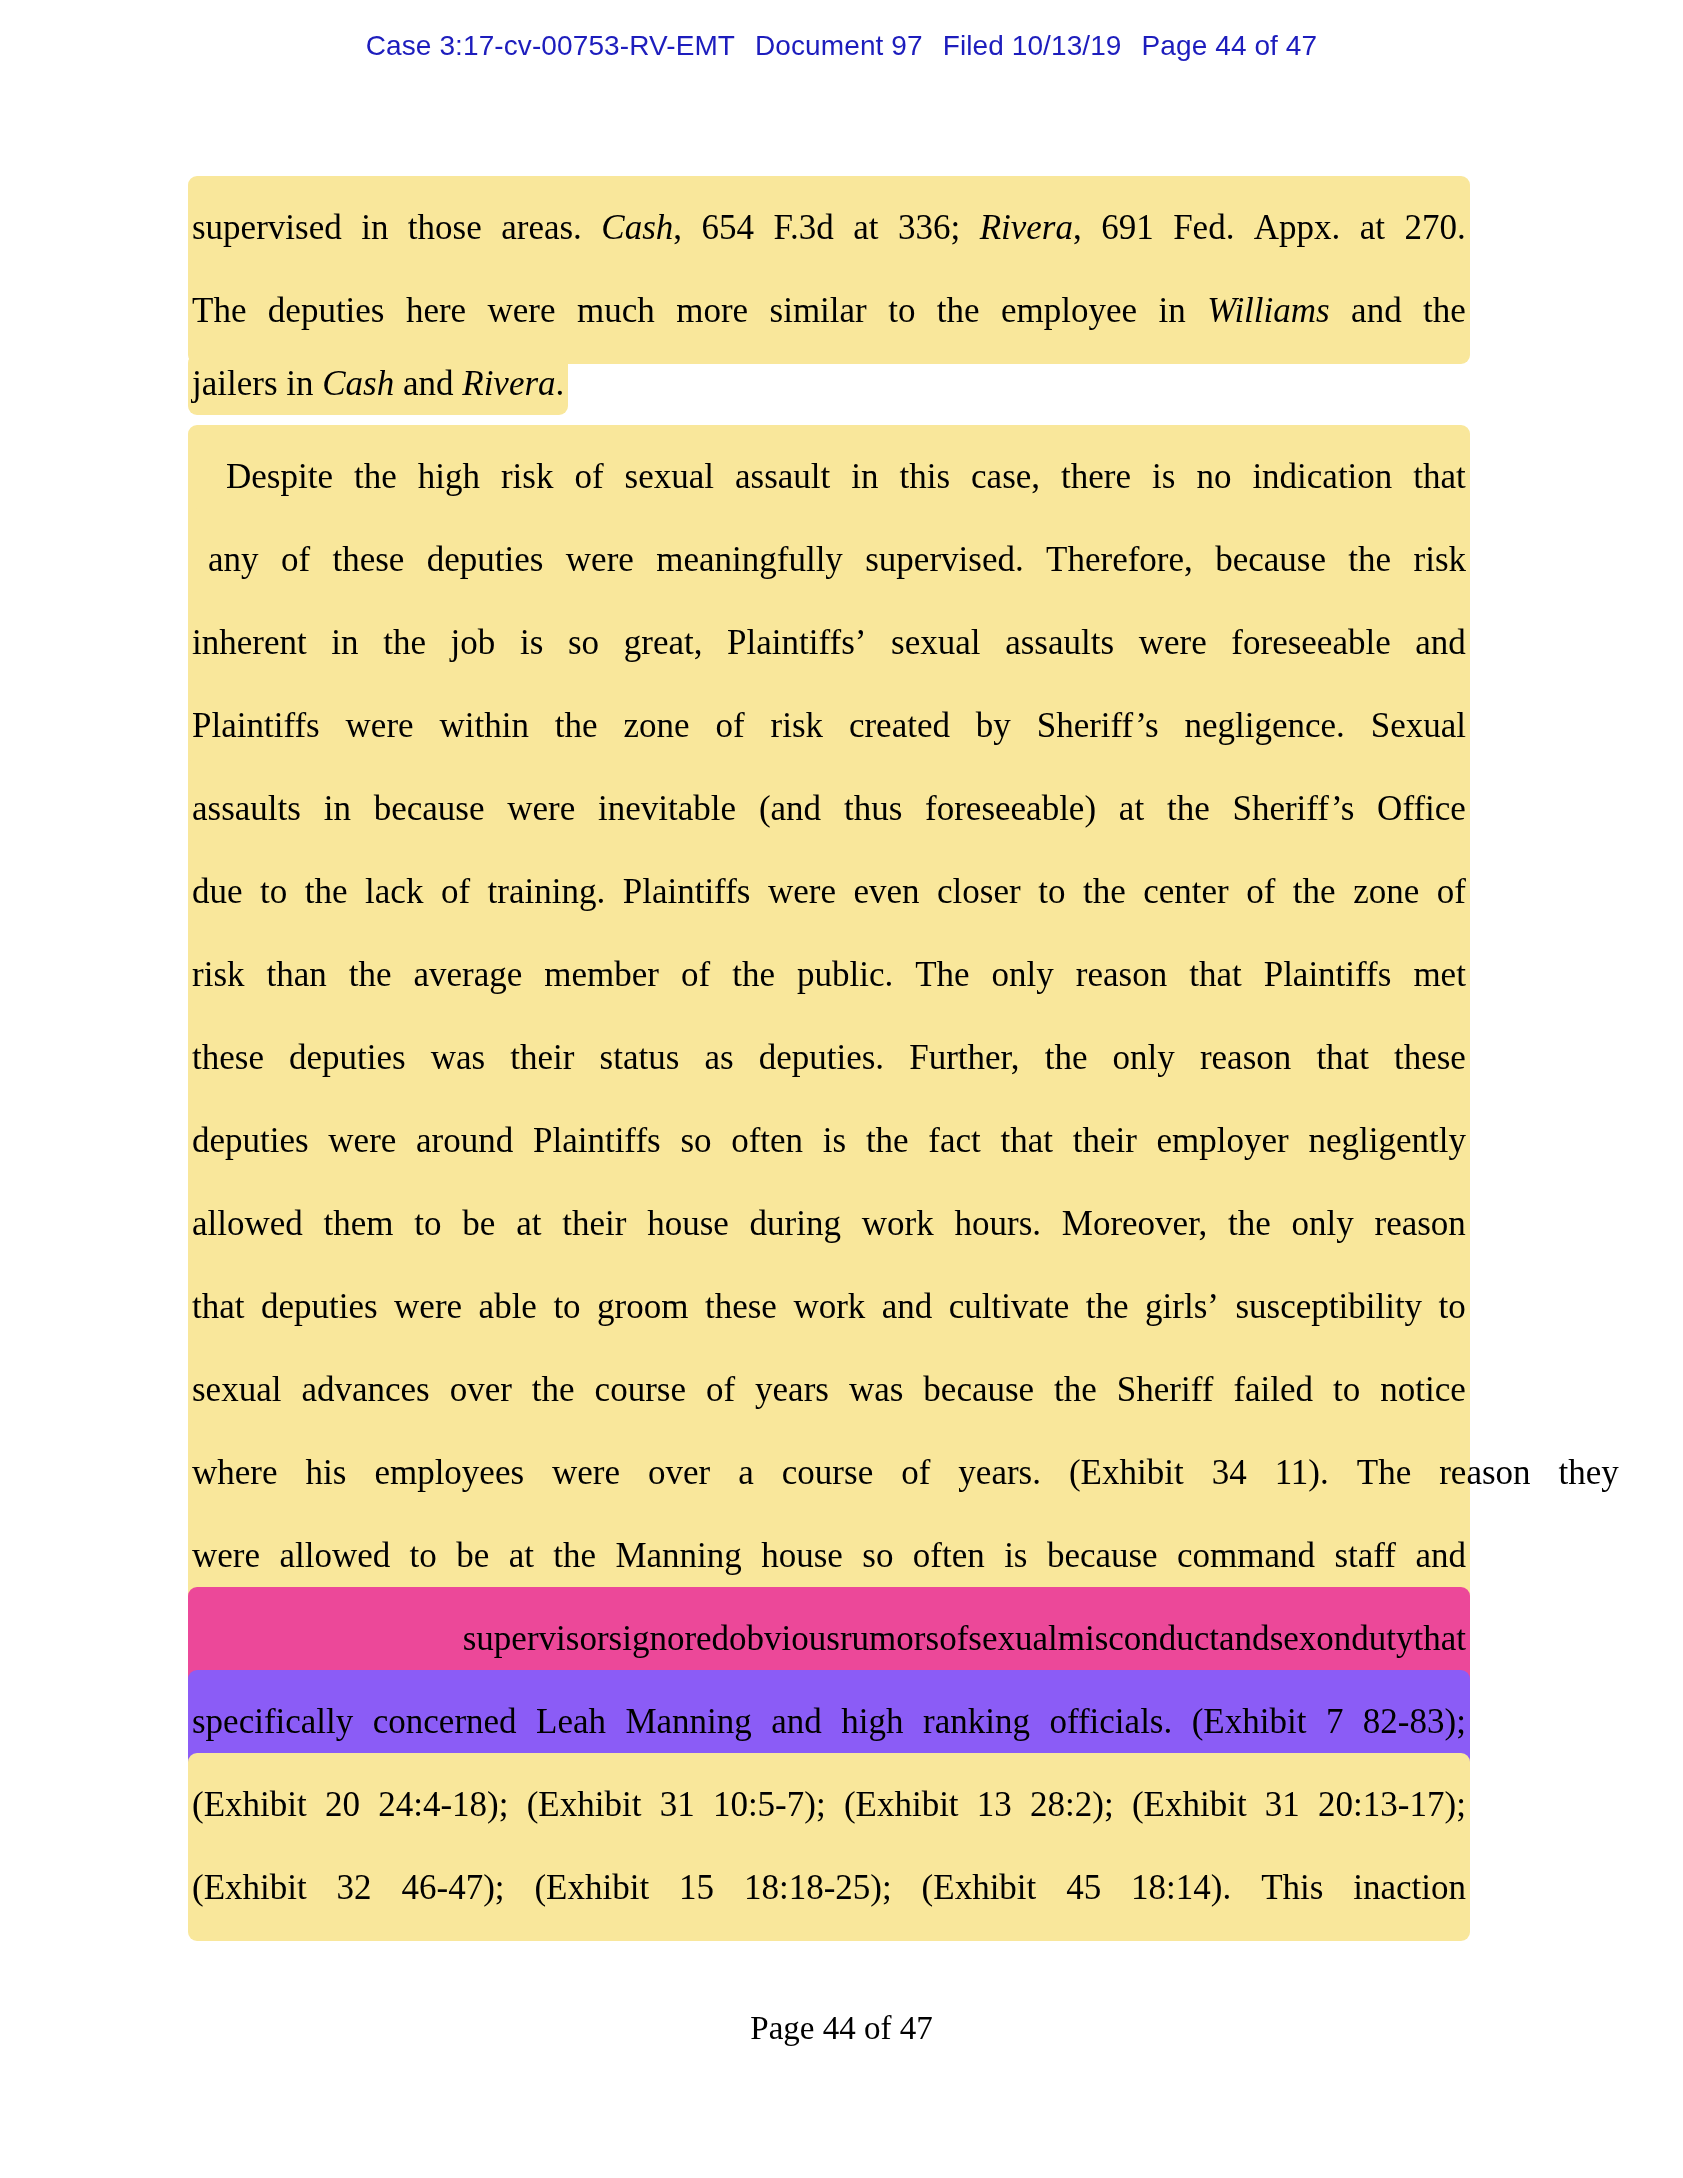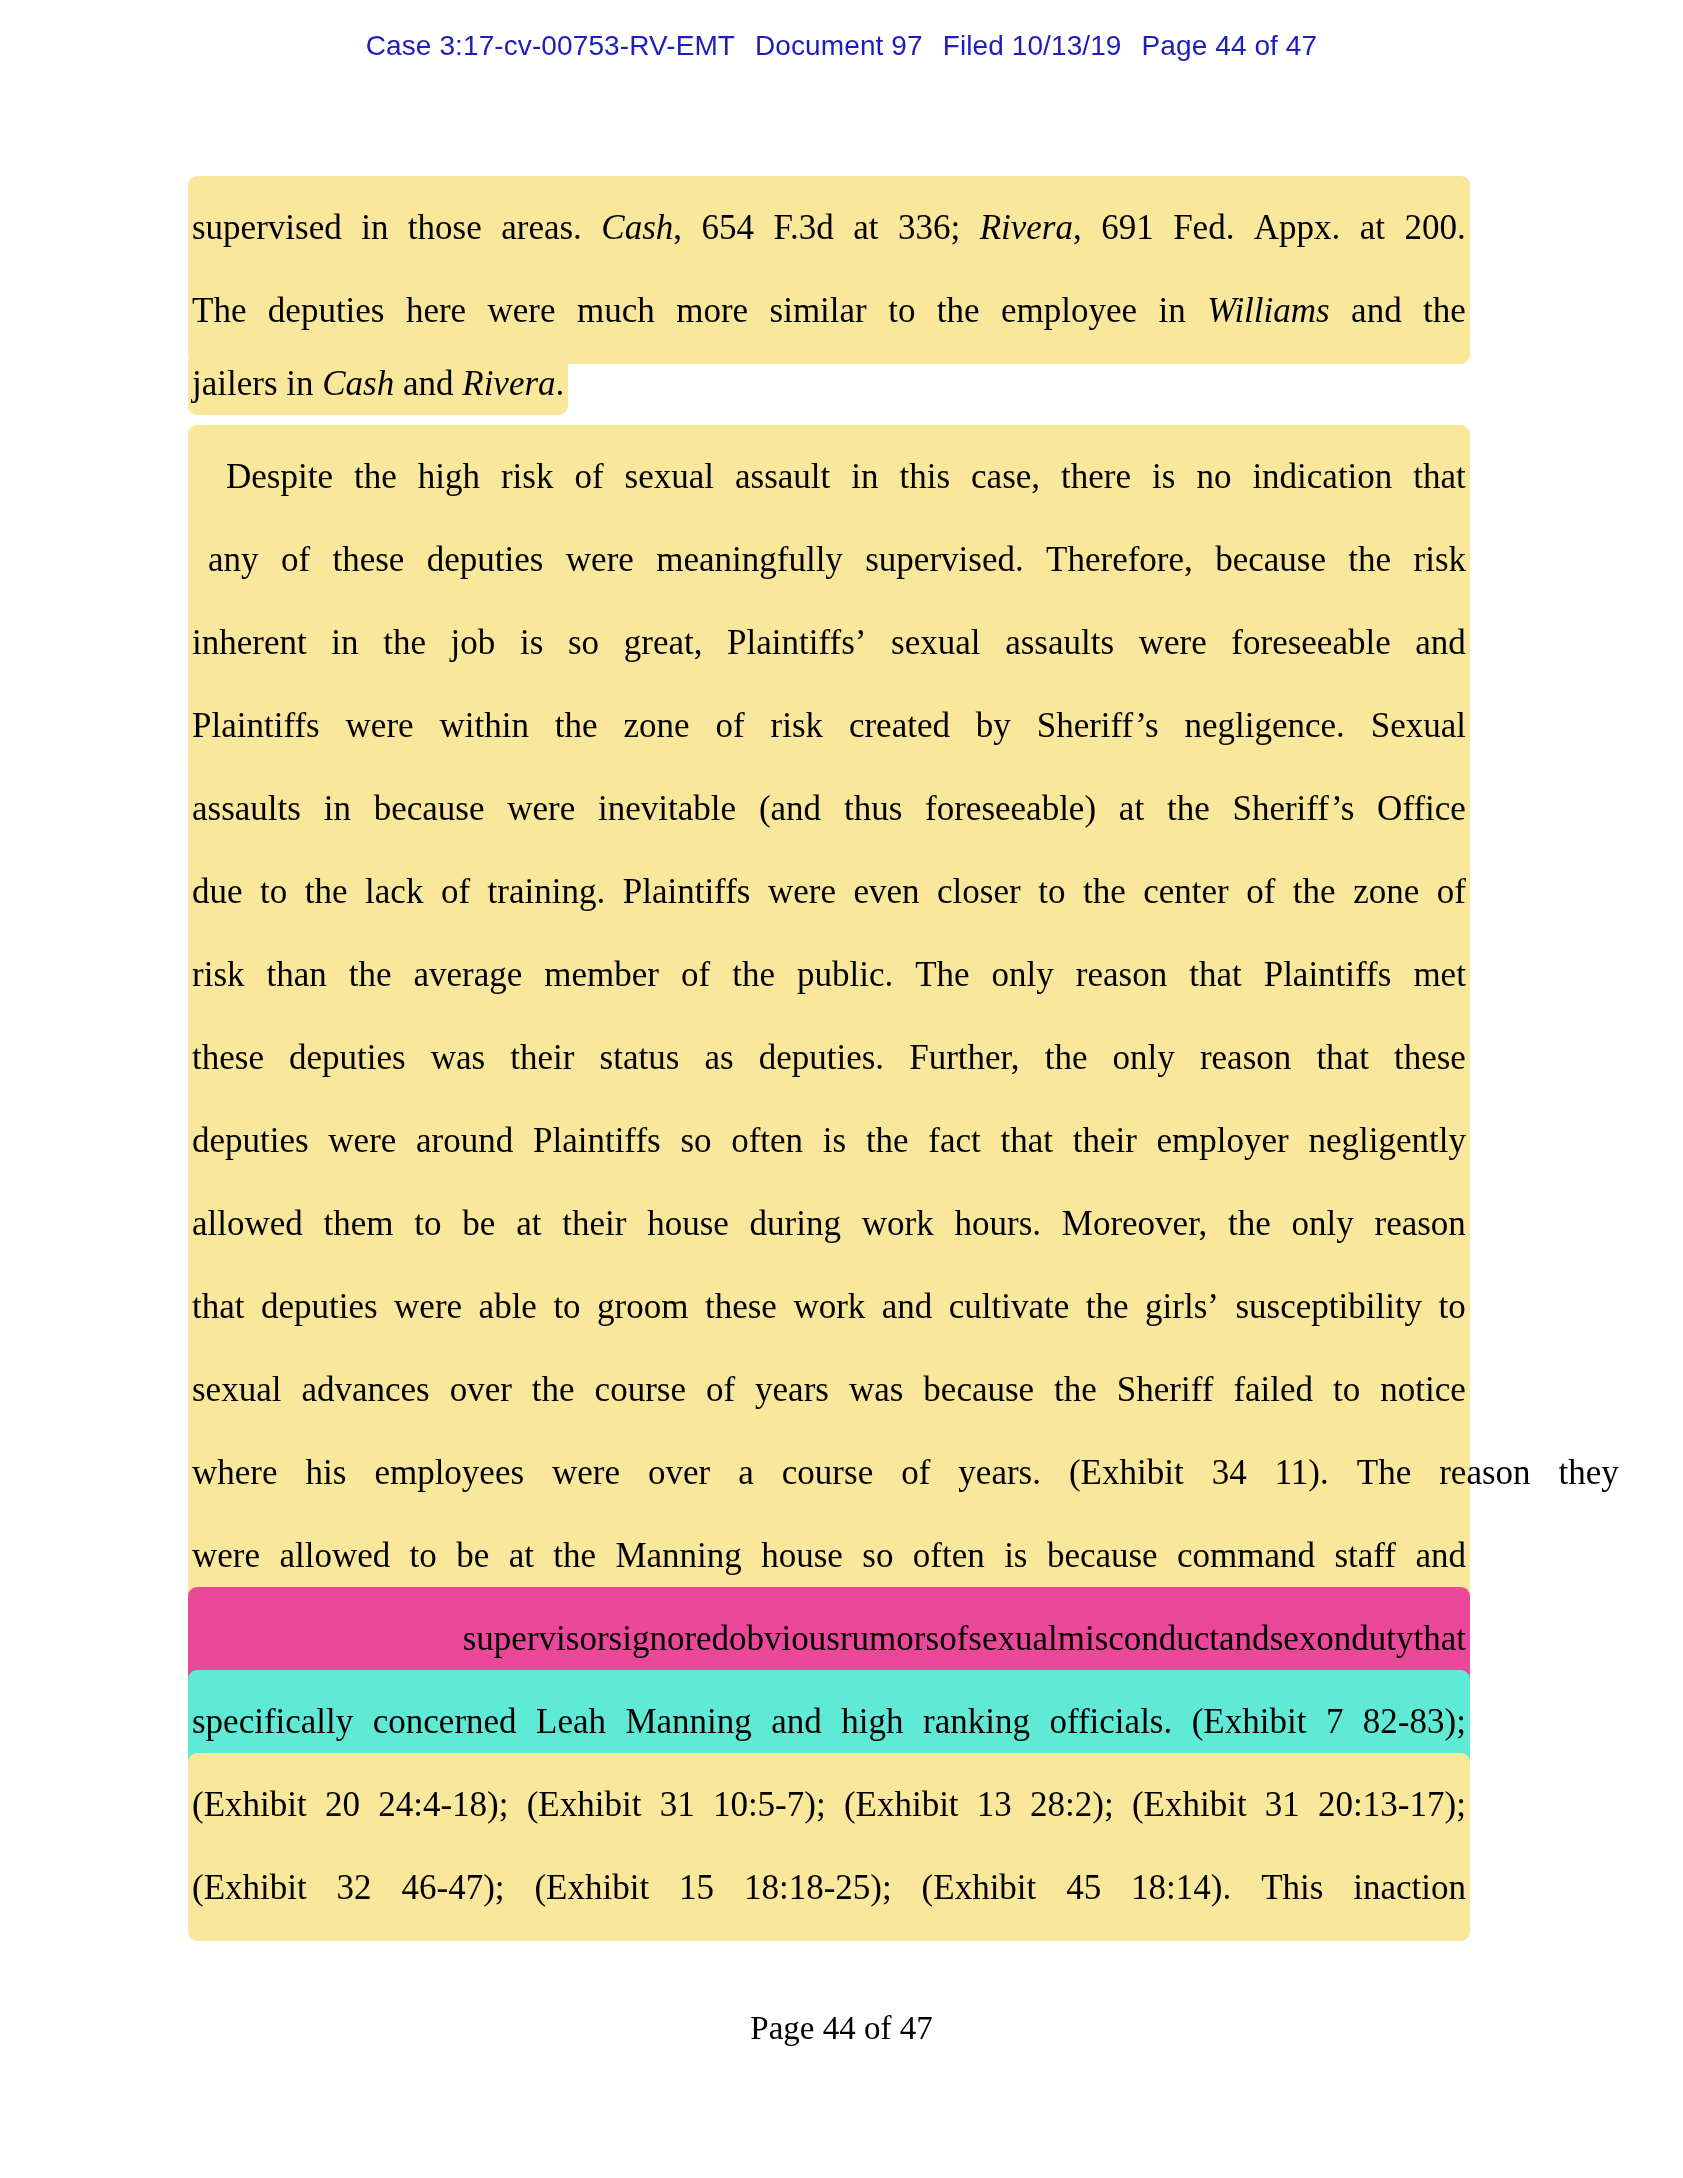--- a/index.html
+++ b/index.html
@@ -107,21 +107,21 @@
           <span class="w"><i>Cash</i>,</span>
           <span class="w">654</span>
           <span class="w">F.3d</span>
           <span class="w">at</span>
           <span class="w">336;</span>
           <span class="w"><i>Rivera</i>,</span>
           <span class="w">691</span>
           <span class="w">Fed.</span>
           <span class="w">Appx.</span>
           <span class="w">at</span>
-          <span class="w">200.</span>
+          <span class="w">270.</span>
         </span>
       </div>
       <div class="tline">
         <span class="hl just" style="background: rgb(249, 231, 155); display: flex; width: 1282px; box-sizing: border-box;">
           <span class="w">The</span>
           <span class="w">deputies</span>
           <span class="w">here</span>
           <span class="w">were</span>
           <span class="w">much</span>
           <span class="w">more</span>
@@ -394,21 +394,21 @@
           <span class="w">sexual</span>
           <span class="w">misconduct</span>
           <span class="w">and</span>
           <span class="w">sex</span>
           <span class="w">on</span>
           <span class="w">duty</span>
           <span class="w">that</span>
         </span>
       </div>
       <div class="tline">
-        <span class="hl just" style="background: #5eead4; display: flex; width: 1282px; box-sizing: border-box;">
+        <span class="hl just" style="background: #8b5cf6; display: flex; width: 1282px; box-sizing: border-box;">
           <span class="w">specifically</span>
           <span class="w">concerned</span>
           <span class="w">Leah</span>
           <span class="w">Manning</span>
           <span class="w">and</span>
           <span class="w">high</span>
           <span class="w">ranking</span>
           <span class="w">officials.</span>
           <span class="w">(Exhibit</span>
           <span class="w">7</span>

